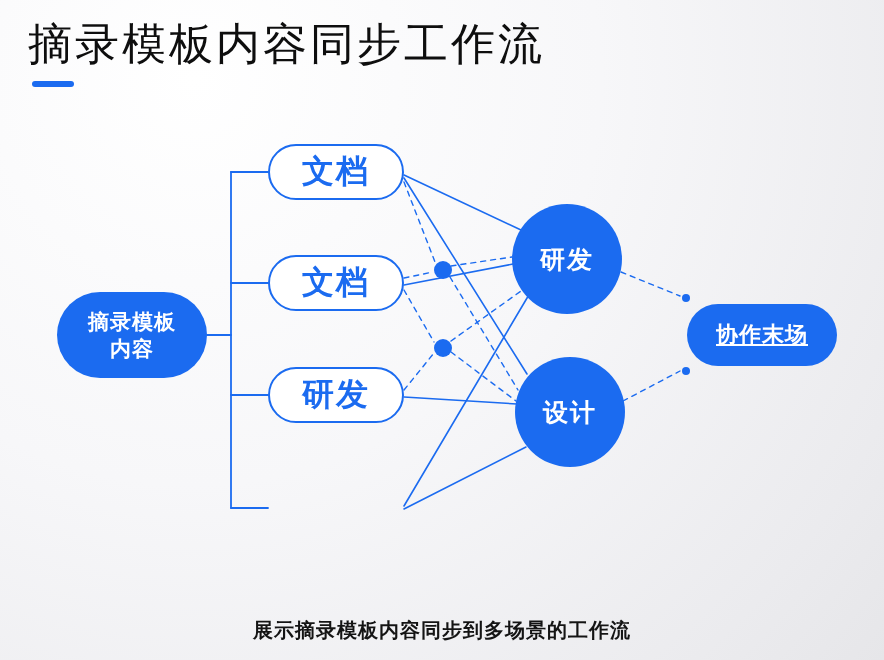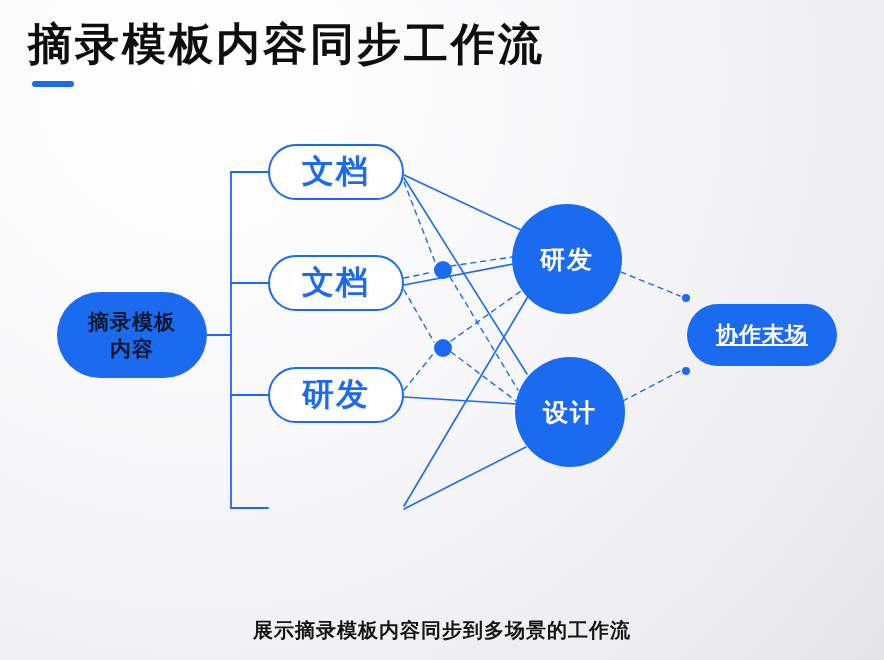--- a/index.html
+++ b/index.html
@@ -12,21 +12,21 @@
     position:relative;
     width:884px;height:660px;
     overflow:hidden;
     background:radial-gradient(circle at 22% 12%, #ffffff 0%, #f7f7f9 45%, #ebebee 85%, #e6e6e9 100%);
     --accent:#1b6bf0;
   }
   .title-wrap{position:absolute;left:28px;top:18px;}
   h1{
     margin:0;
     font-size:44px;
-    font-weight:700;
+    font-weight:400;
     letter-spacing:3px;
     color:#0e0e0e;
     line-height:1.2;
   }
   .accent-bar{
     margin-top:10px;
     margin-left:4px;
     width:42px;height:6px;
     border-radius:3px;
     background:var(--accent);
@@ -40,21 +40,21 @@
   .node{
     position:absolute;
     display:flex;align-items:center;justify-content:center;
     box-sizing:border-box;
     font-weight:700;
   }
   .source{
     left:57px;top:292px;width:150px;height:86px;
     border-radius:44px;
     background:var(--accent);
-    color:#0f172a;font-size:21px;letter-spacing:1px;
+    color:#ffffff;font-size:21px;letter-spacing:1px;
     text-align:center;white-space:pre-line;line-height:1.3;
   }
   .pill-input{
     width:136px;height:56px;
     border:2.5px solid var(--accent);
     border-radius:30px;
     background:#ffffff;
     color:var(--accent);
     font-size:32px;letter-spacing:2px;
   }

